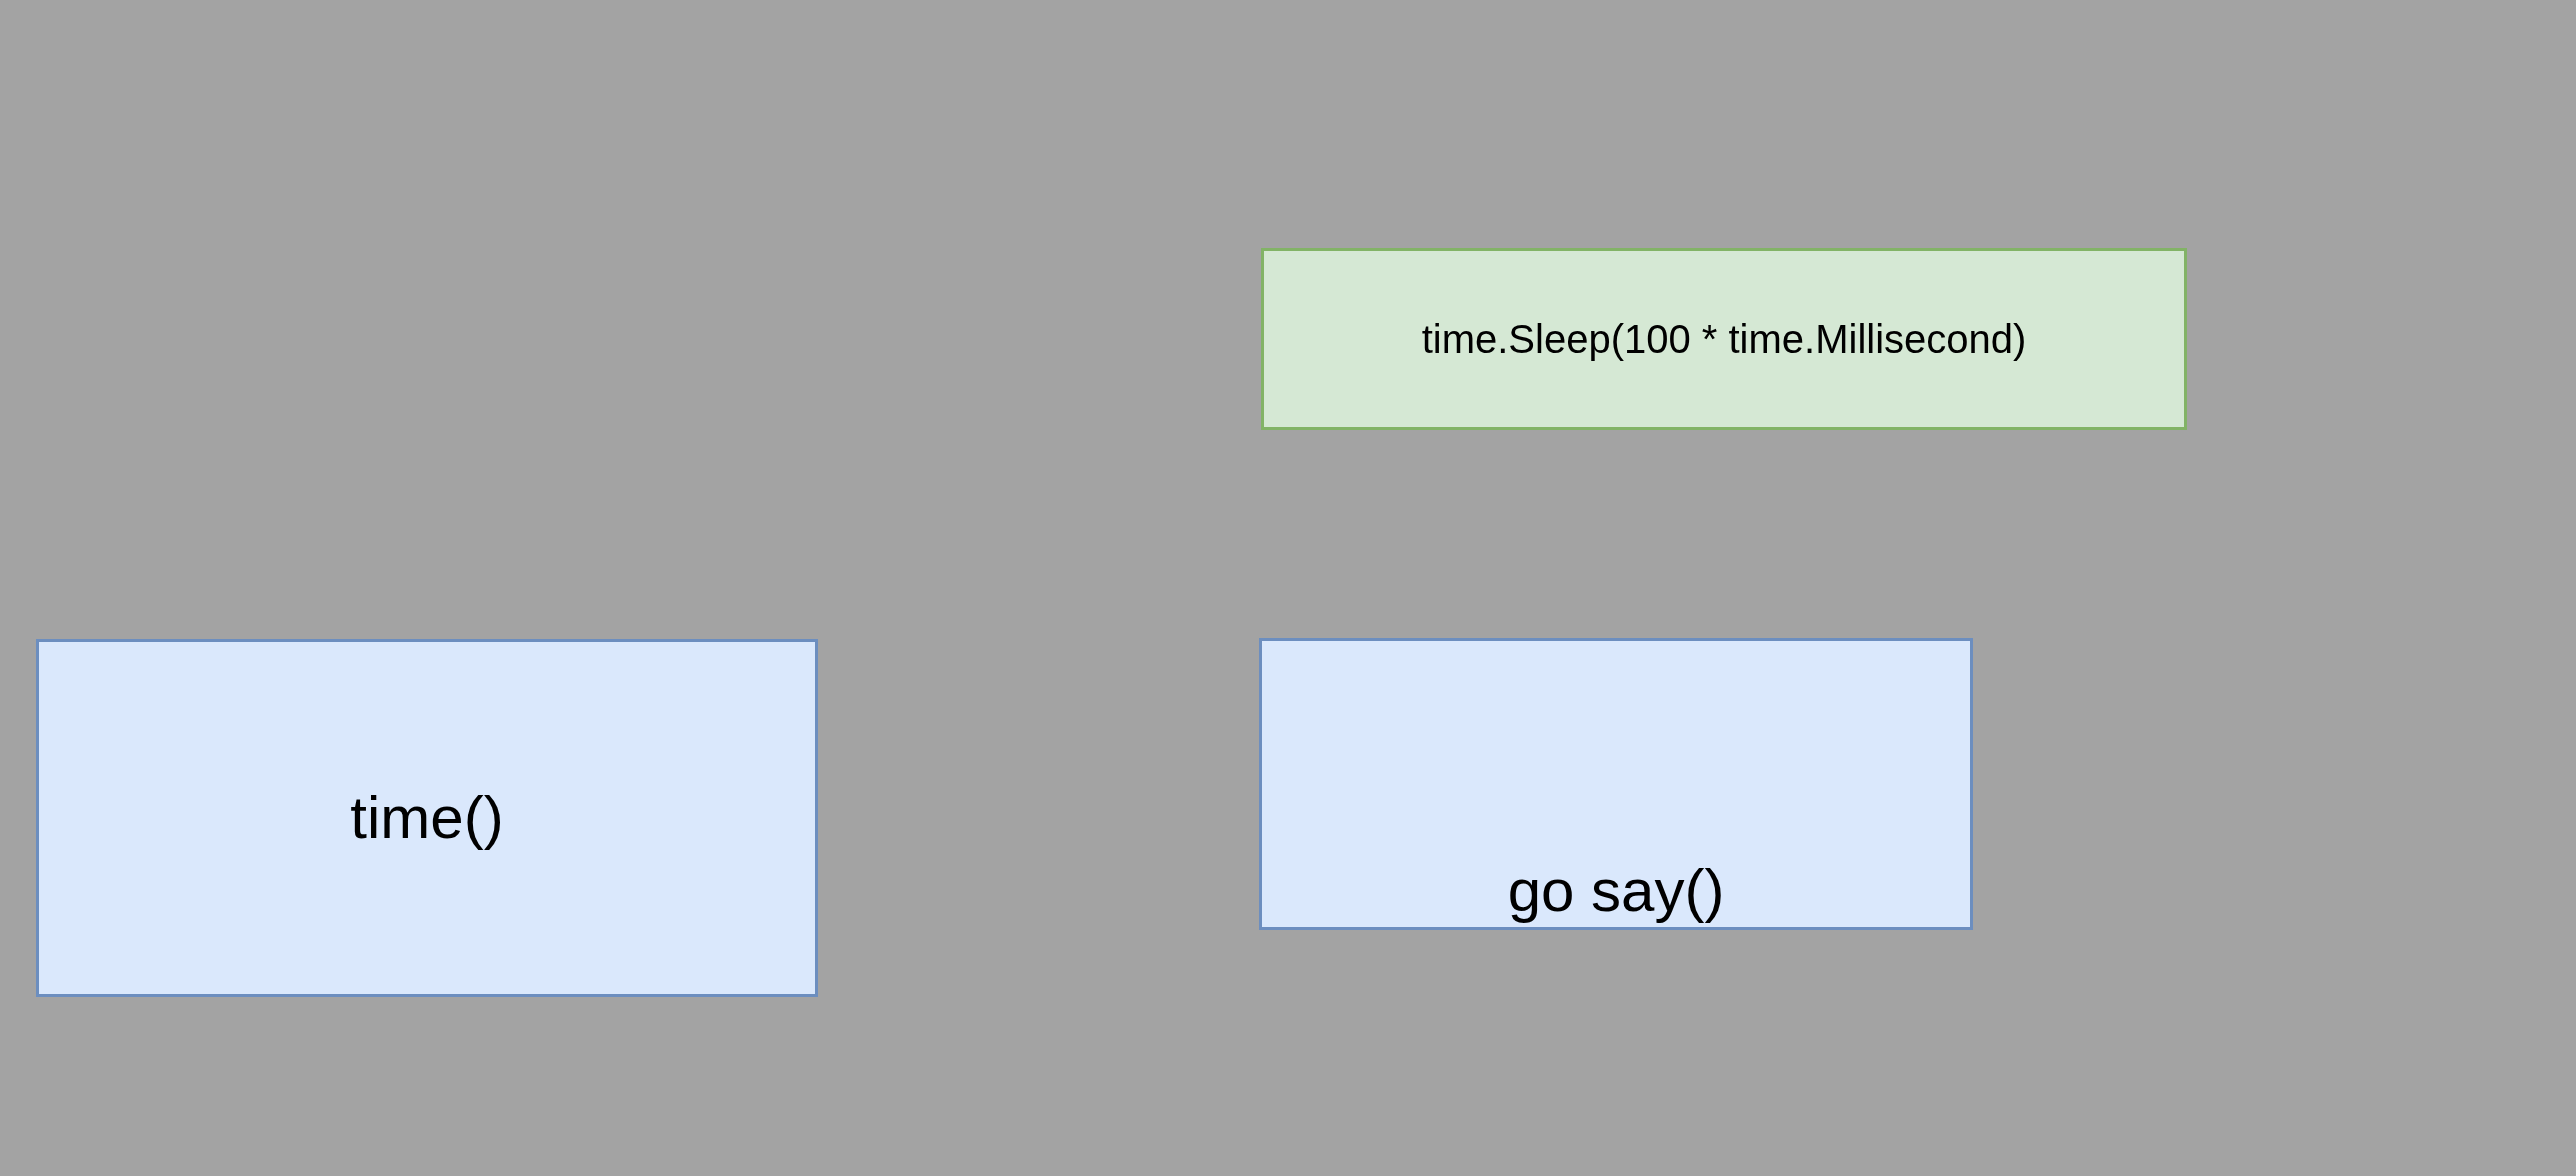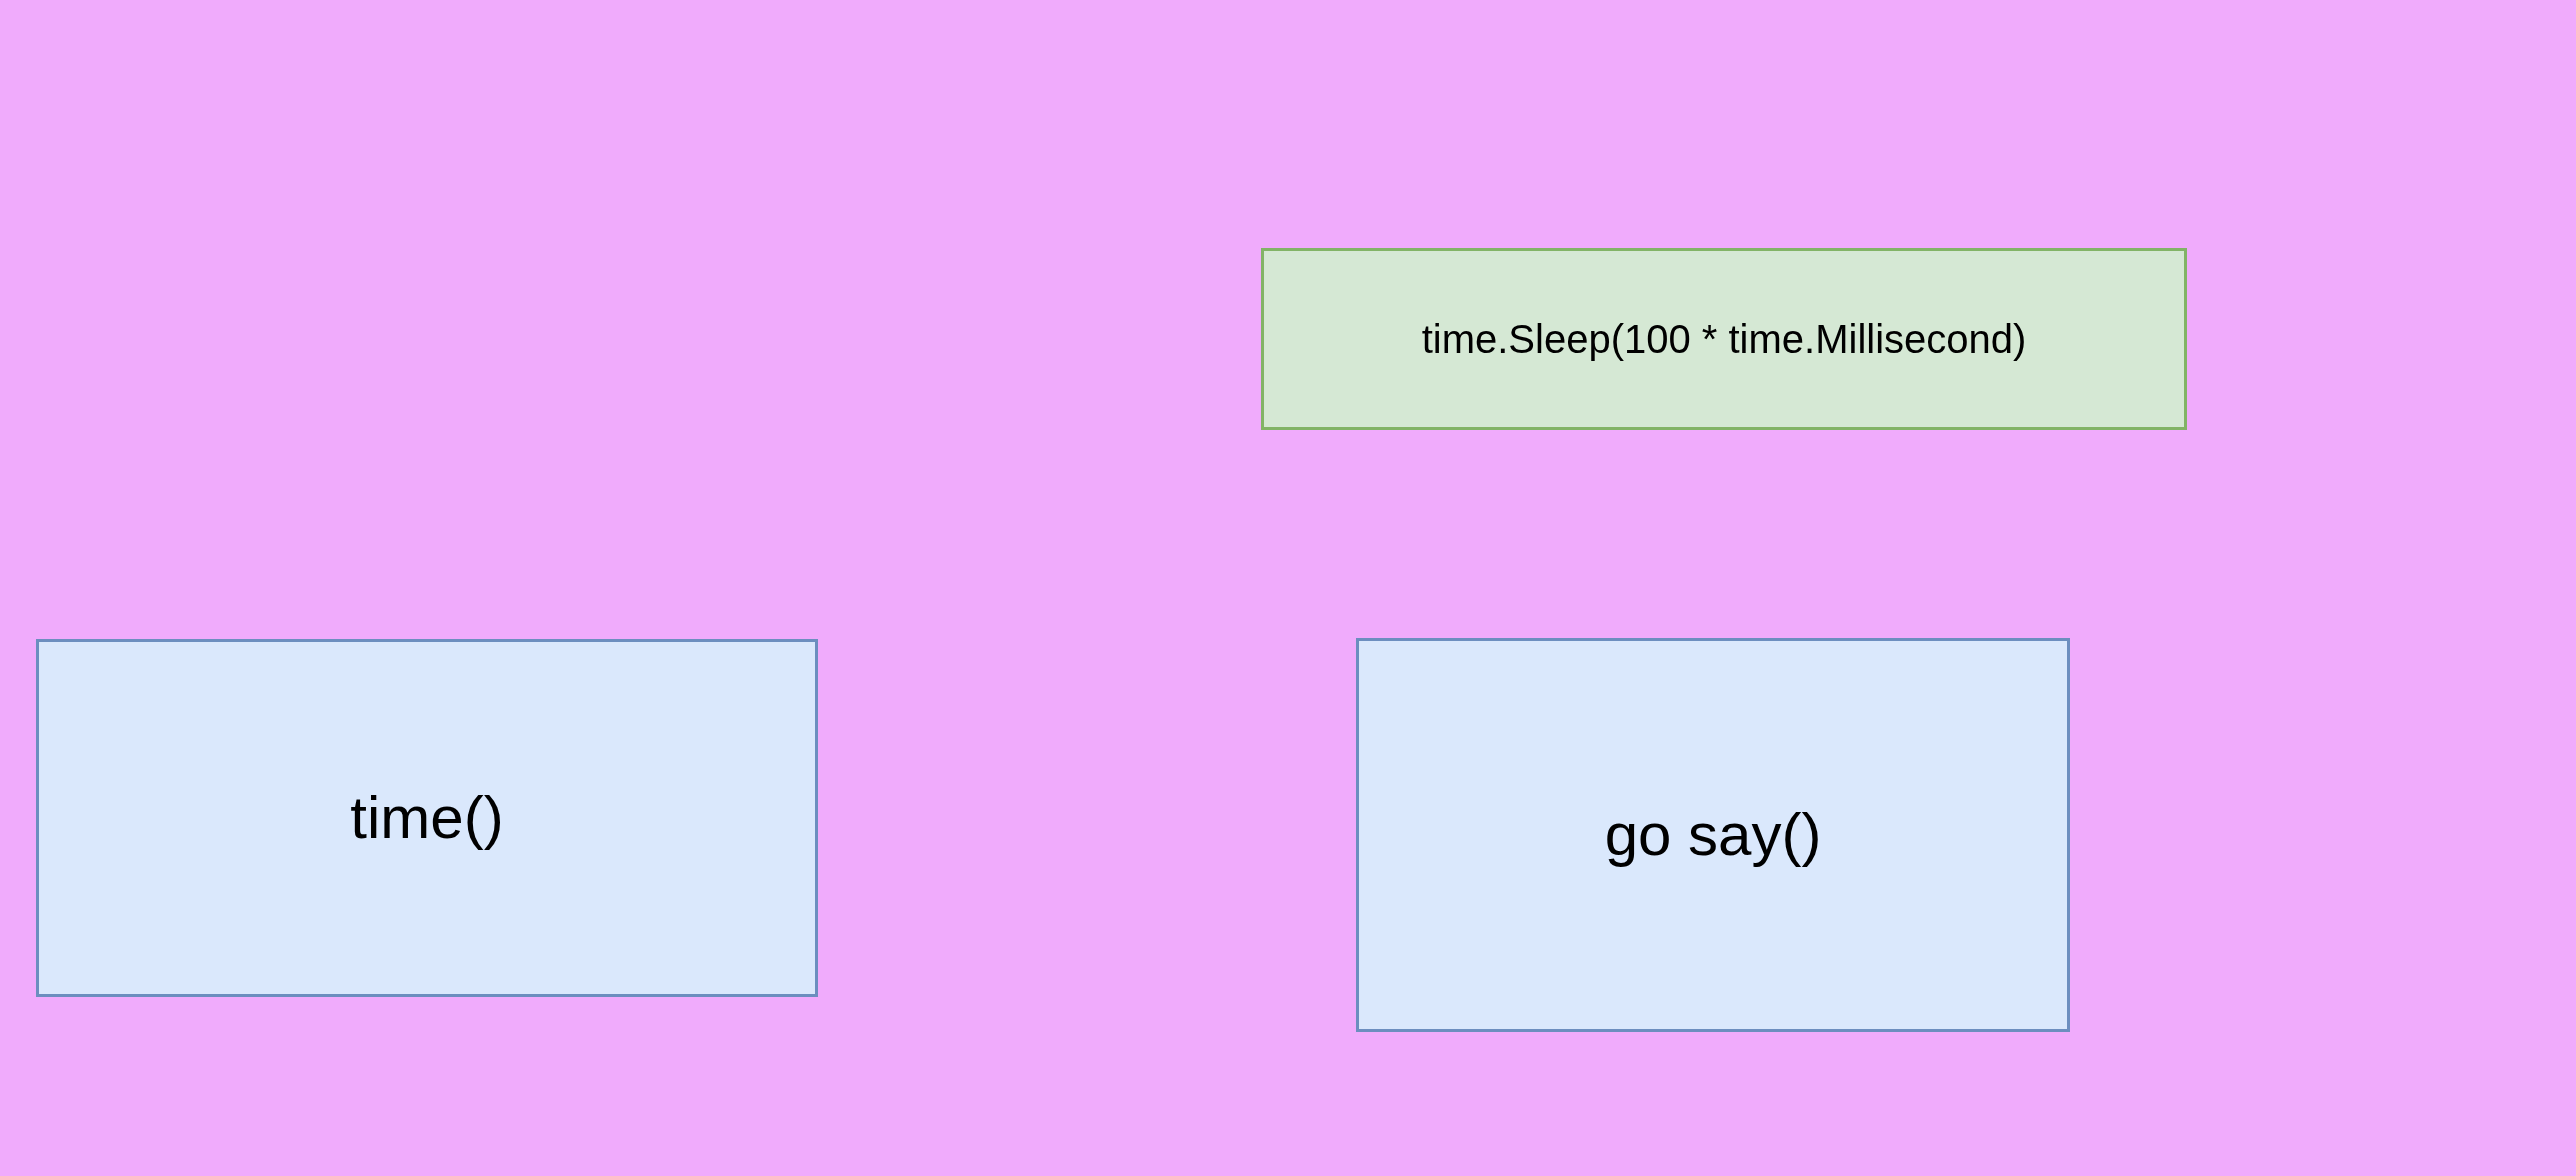--- a/index.html
+++ b/index.html
@@ -5,21 +5,21 @@
 <style>
   html, body {
     margin: 0;
     padding: 0;
     background: #000000;
   }
   #canvas {
     position: relative;
     width: 2576px;
     height: 1176px;
-    background: #f0abfc;
+    background: #a3a3a3;
     overflow: hidden;
     font-family: "Liberation Sans", sans-serif;
   }
   .node {
     position: absolute;
     box-sizing: border-box;
     display: flex;
     align-items: center;
     justify-content: center;
     text-align: center;
@@ -43,25 +43,26 @@
     font-size: 40px;
   }
   #node-main {
     left: 36px;
     top: 639px;
     width: 782px;
     height: 358px;
     font-size: 60px;
   }
   #node-gosay {
-    left: 1356px;
+    left: 1259px;
     top: 638px;
     width: 714px;
-    height: 394px;
+    height: 292px;
     font-size: 60px;
+    align-items: flex-end;
   }
   .node-label {
     display: block;
     pointer-events: none;
   }
 </style>
 </head>
 <body>
 
 <div id="canvas">

